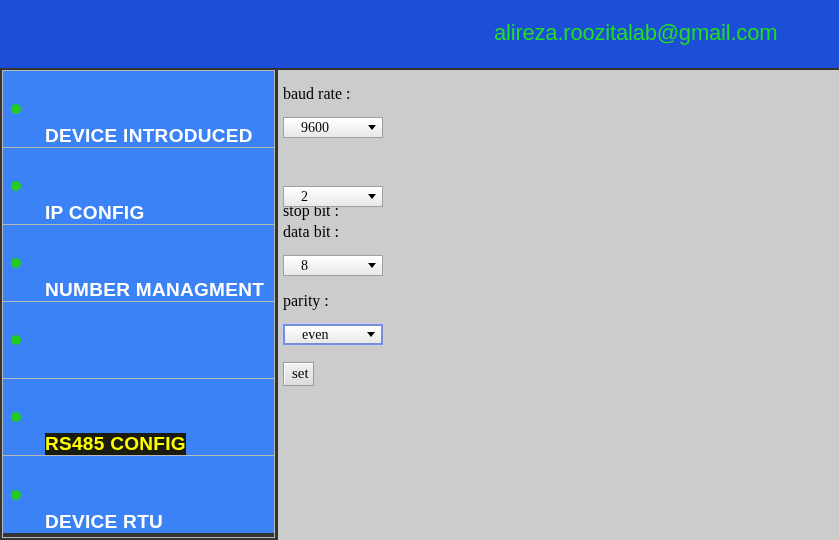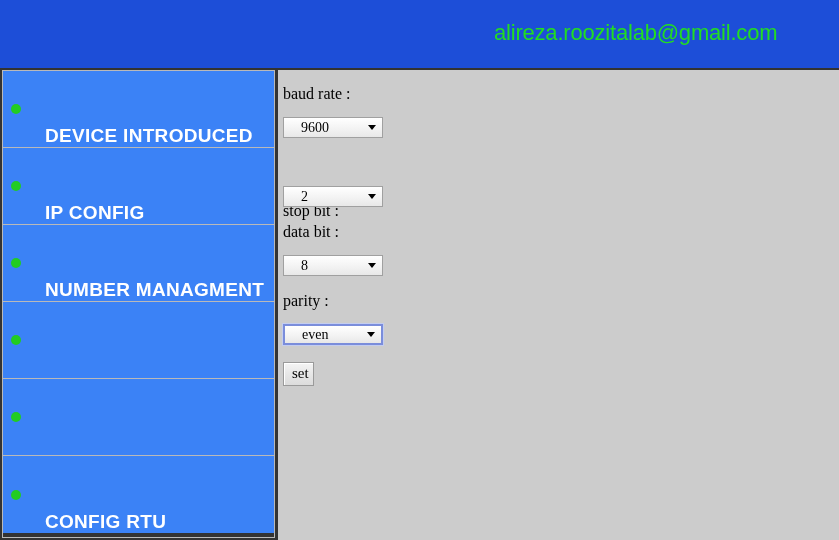--- a/index.html
+++ b/index.html
@@ -189,25 +189,26 @@
       <span class="nav-bullet"></span>
       <span class="nav-label">NUMBER MANAGMENT</span>
     </div>
 
     <div class="nav-item">
       <span class="nav-bullet"></span>
     </div>
 
     <div class="nav-item active">
       <span class="nav-bullet"></span>
-    </div>
-
-    <div class="nav-item">
-      <span class="nav-bullet"></span>
-      <span class="nav-label">CONFIG RTU</span>
+      <span class="nav-label">RS485 CONFIG</span>
+    </div>
+
+    <div class="nav-item">
+      <span class="nav-bullet"></span>
+      <span class="nav-label">DEVICE RTU</span>
     </div>
 
   </div>
 
   <div id="content">
 
     <div class="field-label" style="left:5px; top:15px;">baud rate :</div>
     <div class="select-box" style="left:5px; top:47px;">
       <span class="select-value">9600</span>
       <span class="select-arrow"></span>

